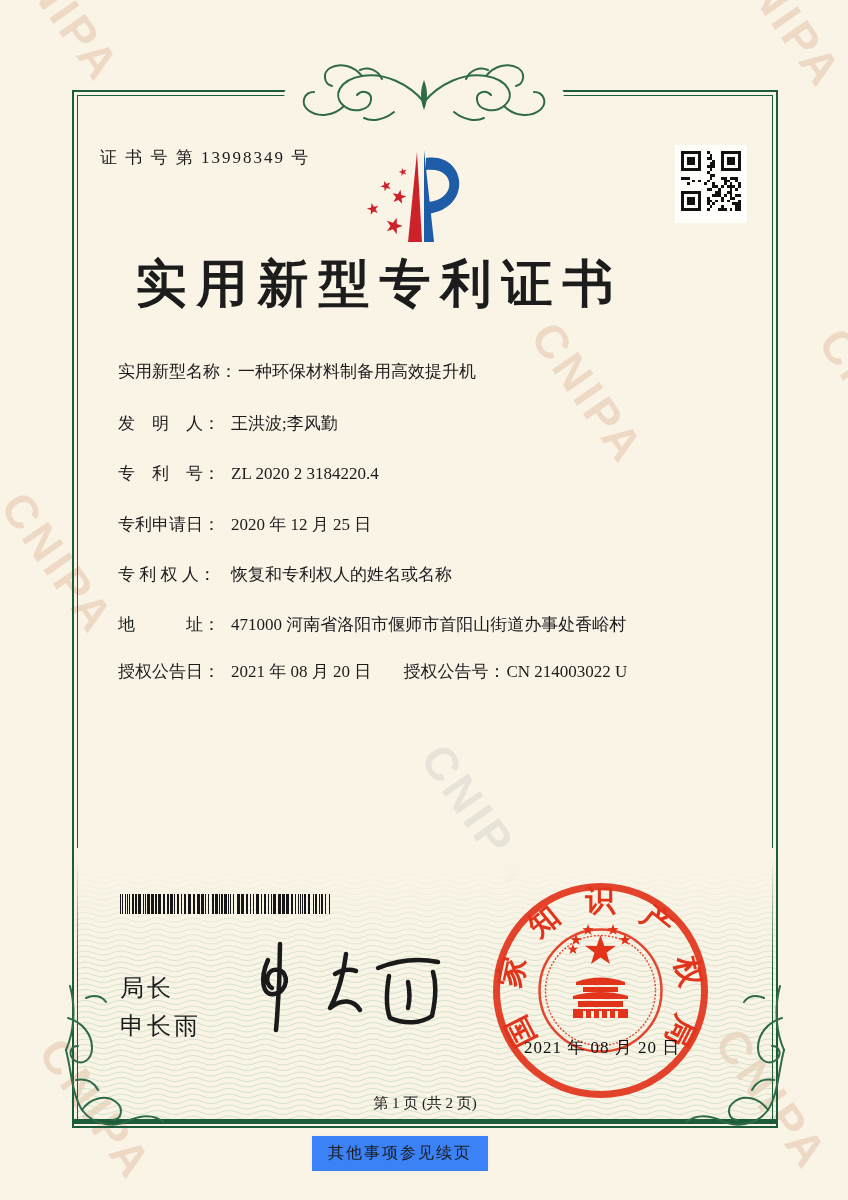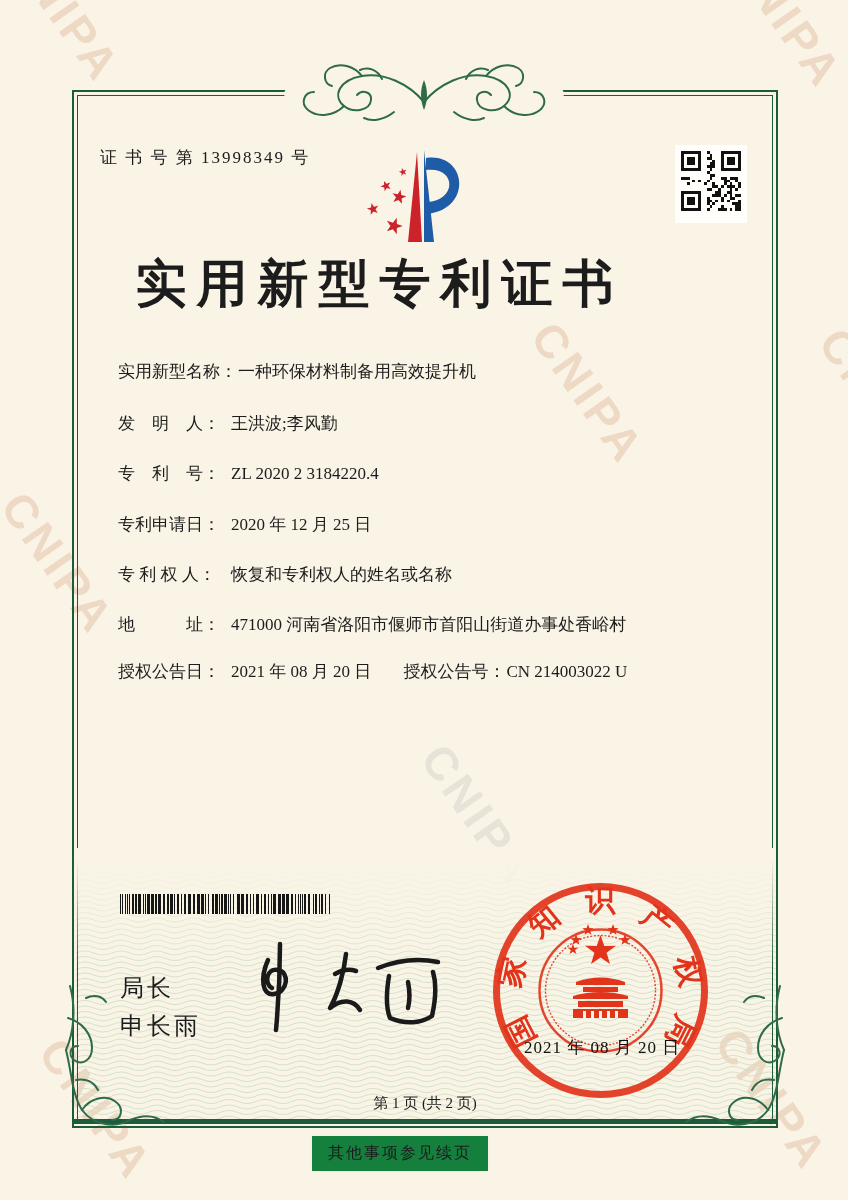--- a/index.html
+++ b/index.html
@@ -17,21 +17,21 @@
   .title{left:72px;top:250px;width:615px;text-align:center;font-size:51px;font-weight:bold;
          letter-spacing:10px;z-index:5}
   .frow{position:absolute;left:118px;font-size:17px;z-index:5;white-space:nowrap}
   .flabel{display:inline-block;min-width:112px}
   .fval{margin-left:1px}
   .body-text{left:118px;top:699px;width:614px;font-size:16px;line-height:25px;
              text-align:justify;z-index:5}
   .body-text p{margin:0;text-indent:2em}
   .officer{left:120px;font-size:24px;letter-spacing:3px;z-index:6}
   .footer-page{left:72px;top:1094px;width:706px;text-align:center;font-size:15px;z-index:6}
-  .cont-note{left:400px;top:1136px;transform:translateX(-50%);background:#15803d;
+  .cont-note{left:400px;top:1136px;transform:translateX(-50%);background:#3b82f6;
              padding:7px 16px;font-size:16px;letter-spacing:2px;z-index:6;white-space:nowrap;
              box-shadow:0 0 4px rgba(0,0,0,0.04)}
   .qr-box{left:675px;top:145px;width:72px;height:78px;background:#fffefb;z-index:5;
           display:flex;align-items:flex-start;justify-content:center;padding-top:6px;box-sizing:border-box}
   .seal-date{left:524px;top:1036px;font-size:17px;letter-spacing:1px;color:#111;z-index:8;white-space:nowrap}
   .waves-wrap{left:76px;top:848px;width:700px;height:276px;z-index:2;overflow:hidden}
   .waves-fade{left:76px;top:848px;width:700px;height:120px;z-index:3;
               background:linear-gradient(180deg,#faf4e7 8%,rgba(250,244,231,0) 100%)}
   svg{display:block}
 </style>

